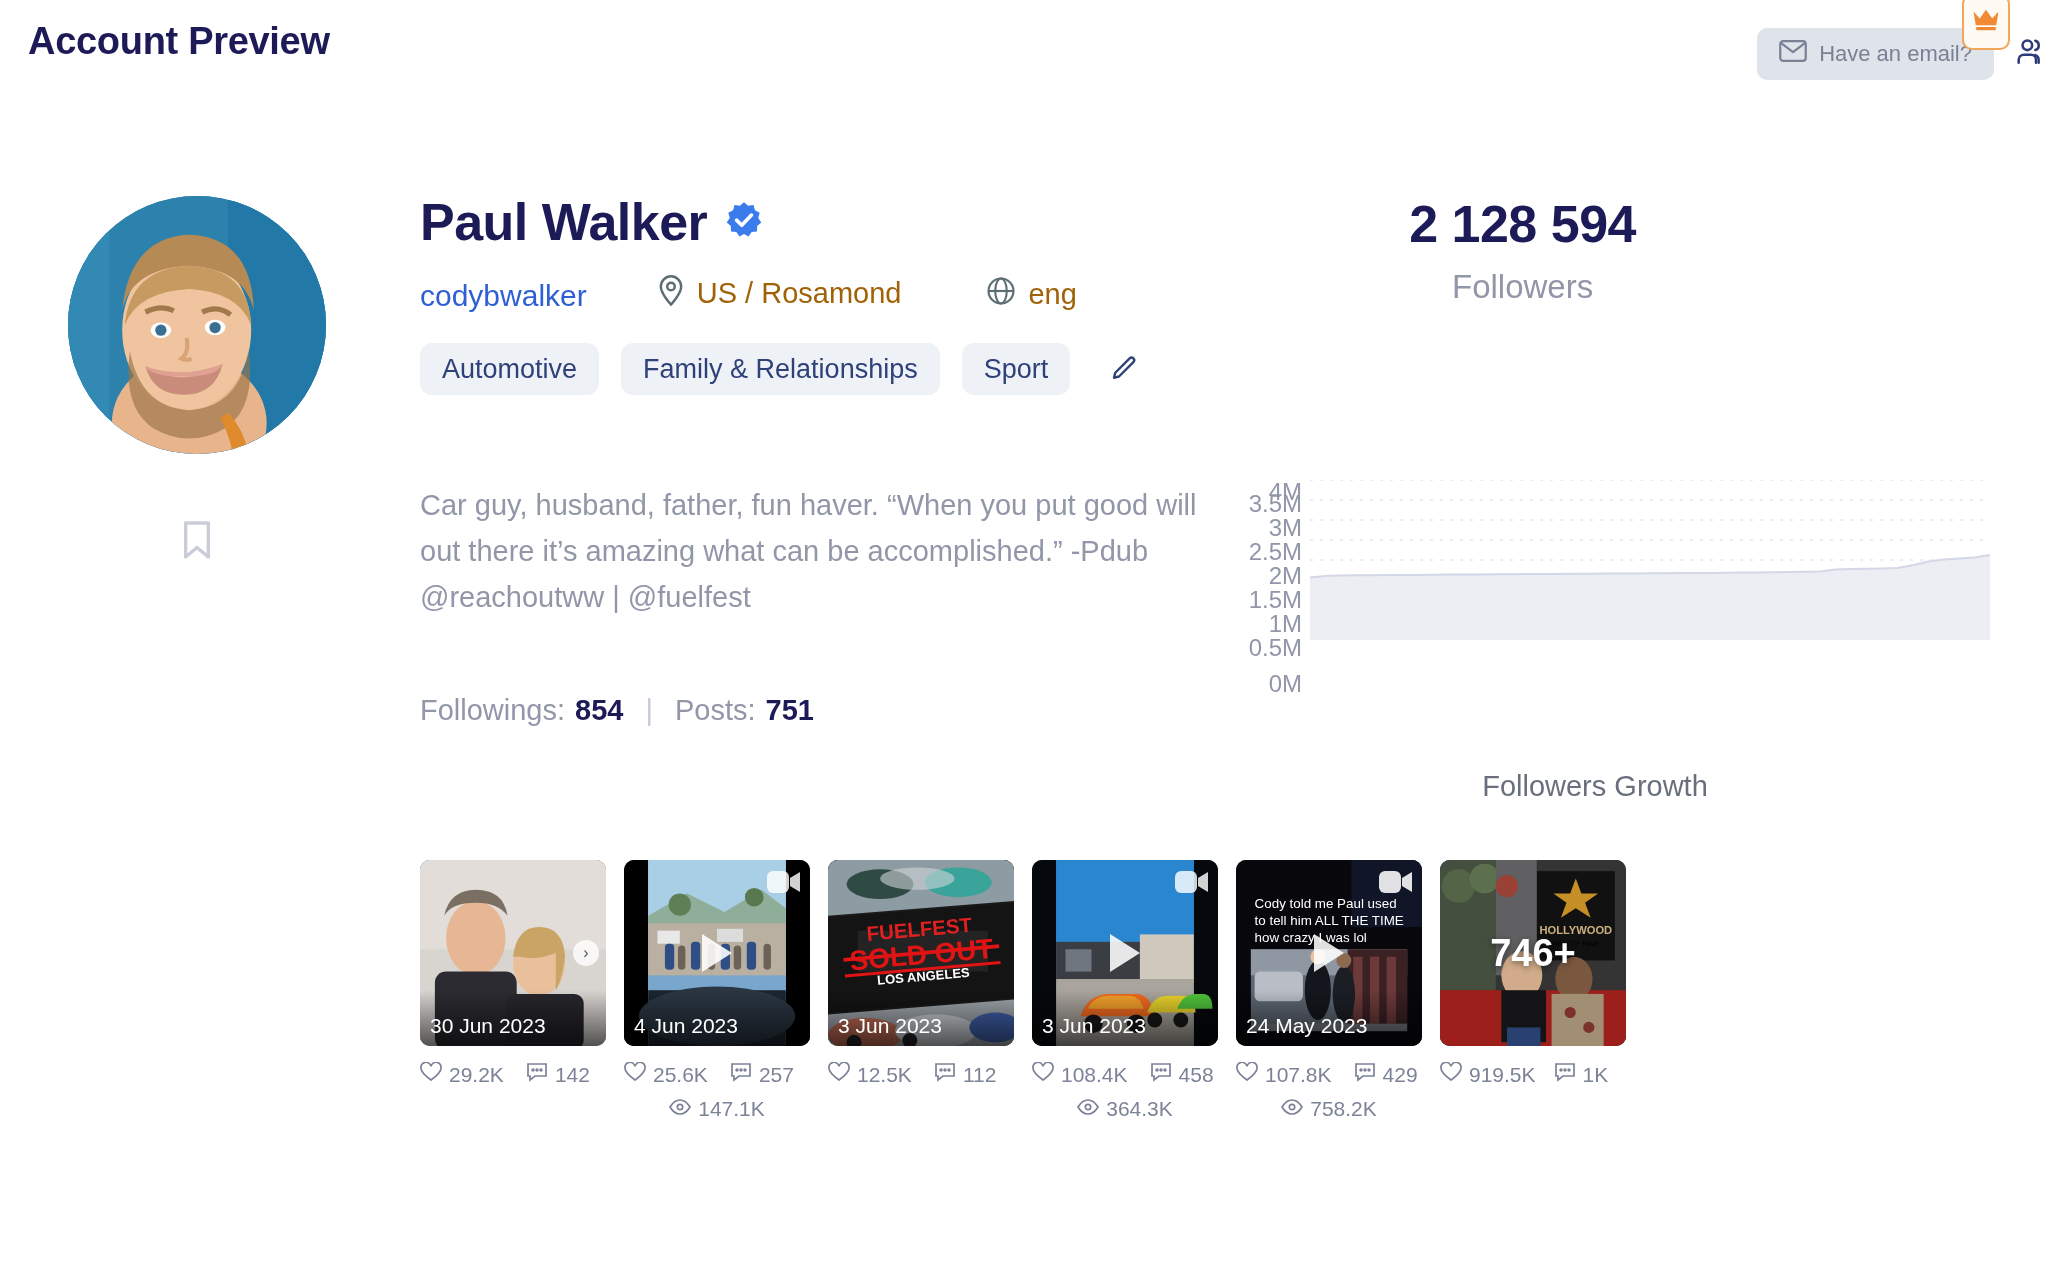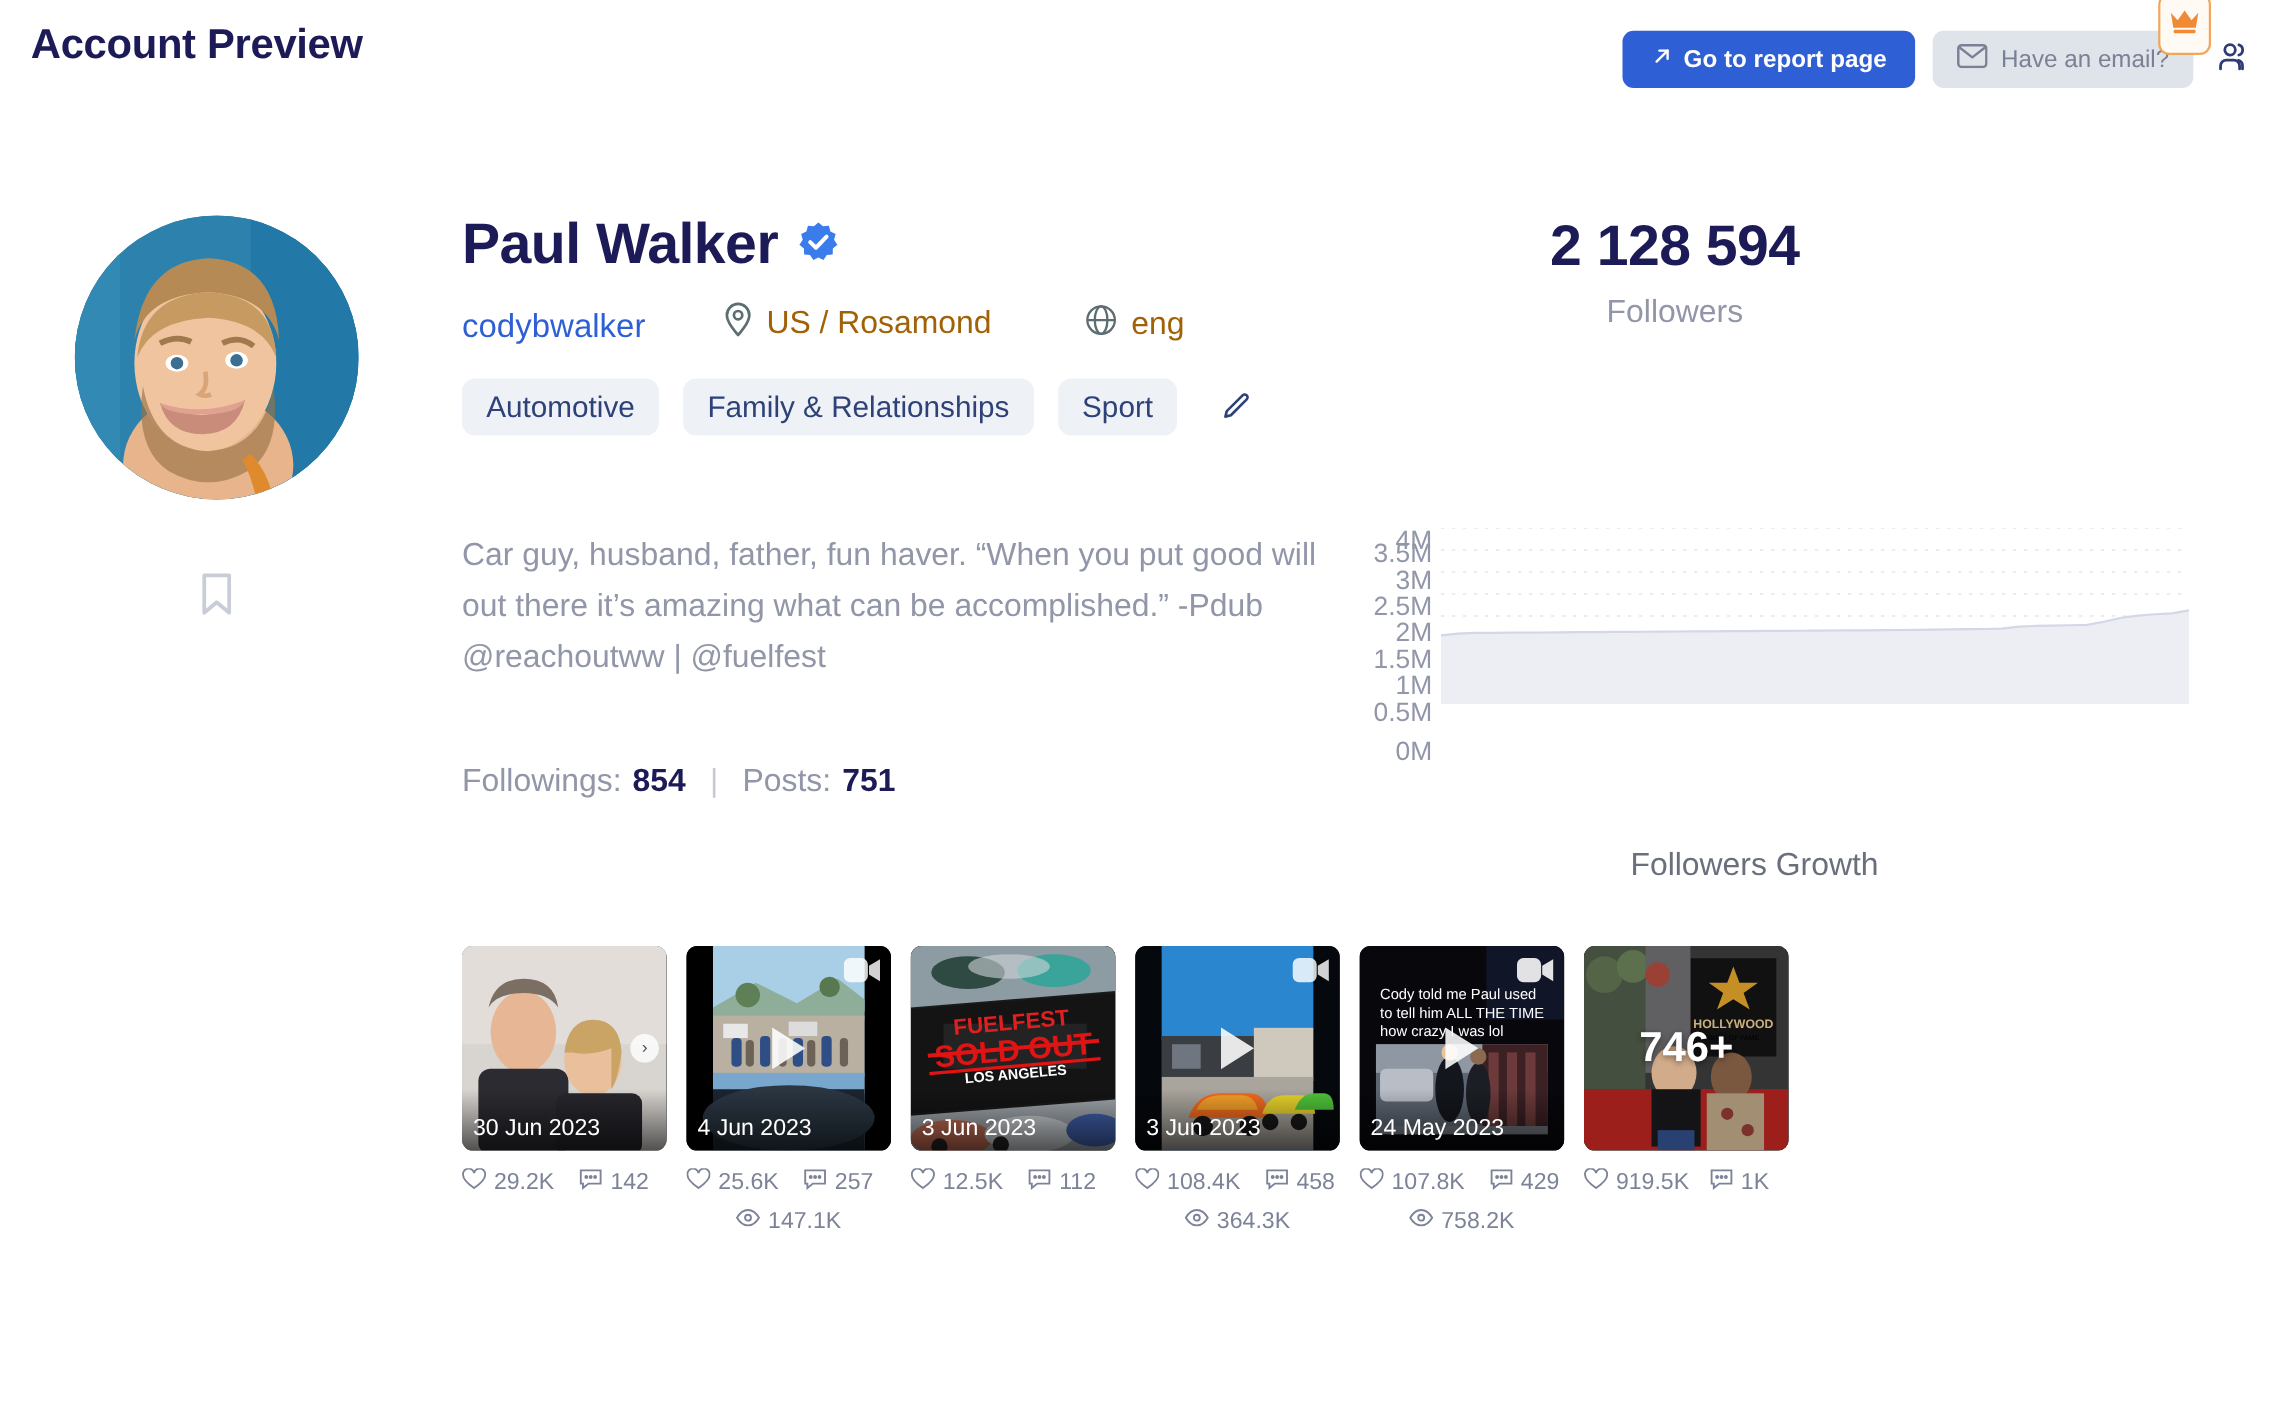--- a/index.html
+++ b/index.html
@@ -121,21 +121,21 @@
   
   .followers-block {
     position: absolute; right: 56px; top: 198px;
     text-align: center;
   }
   .followers-num {
     font-size: 52px; font-weight: 700; color: #1d1b57;
     letter-spacing: -0.5px; line-height: 1;
   }
   .followers-label {
-    font-size: 29px; color: #9196a8; margin-top: 18px;
+    font-size: 33px; color: #9196a8; margin-top: 18px;
   }
 
   
   .chart-wrap {
     position: absolute; left: 1200px; top: 480px;
     width: 790px; height: 200px;
   }
   .chart-flex { display: flex; height: 160px; }
   .y-axis {
     width: 110px; display: flex; flex-direction: column;
@@ -211,29 +211,20 @@
 </style>
 </head>
 <body>
 
 <div class="page">
 
   <div class="header">
     <div class="page-title">Account Preview</div>
 
     <div class="header-actions">
-      <button class="btn-report">
-        <span>
-          <svg width="20" height="20" viewBox="0 0 24 24" fill="none" stroke="#ffffff" stroke-width="2.6" stroke-linecap="round" stroke-linejoin="round">
-            <line x1="6" y1="18" x2="18" y2="6"></line>
-              <polyline points="9 6 18 6 18 15"></polyline>
-          </svg>
-        </span>
-        <span>Go to report page</span>
-      </button>
 
       <button class="btn-email">
         <span>
           <svg width="28" height="22" viewBox="0 0 24 19" fill="none" stroke="#7a8194" stroke-width="1.9" stroke-linejoin="round">
             <rect x="1" y="1" width="22" height="17" rx="2.5"></rect>
             <polyline points="1.8 2.6 12 10.5 22.2 2.6"></polyline>
           </svg>
         </span>
         <span>Have an email?</span>
         <span class="crown-badge">

